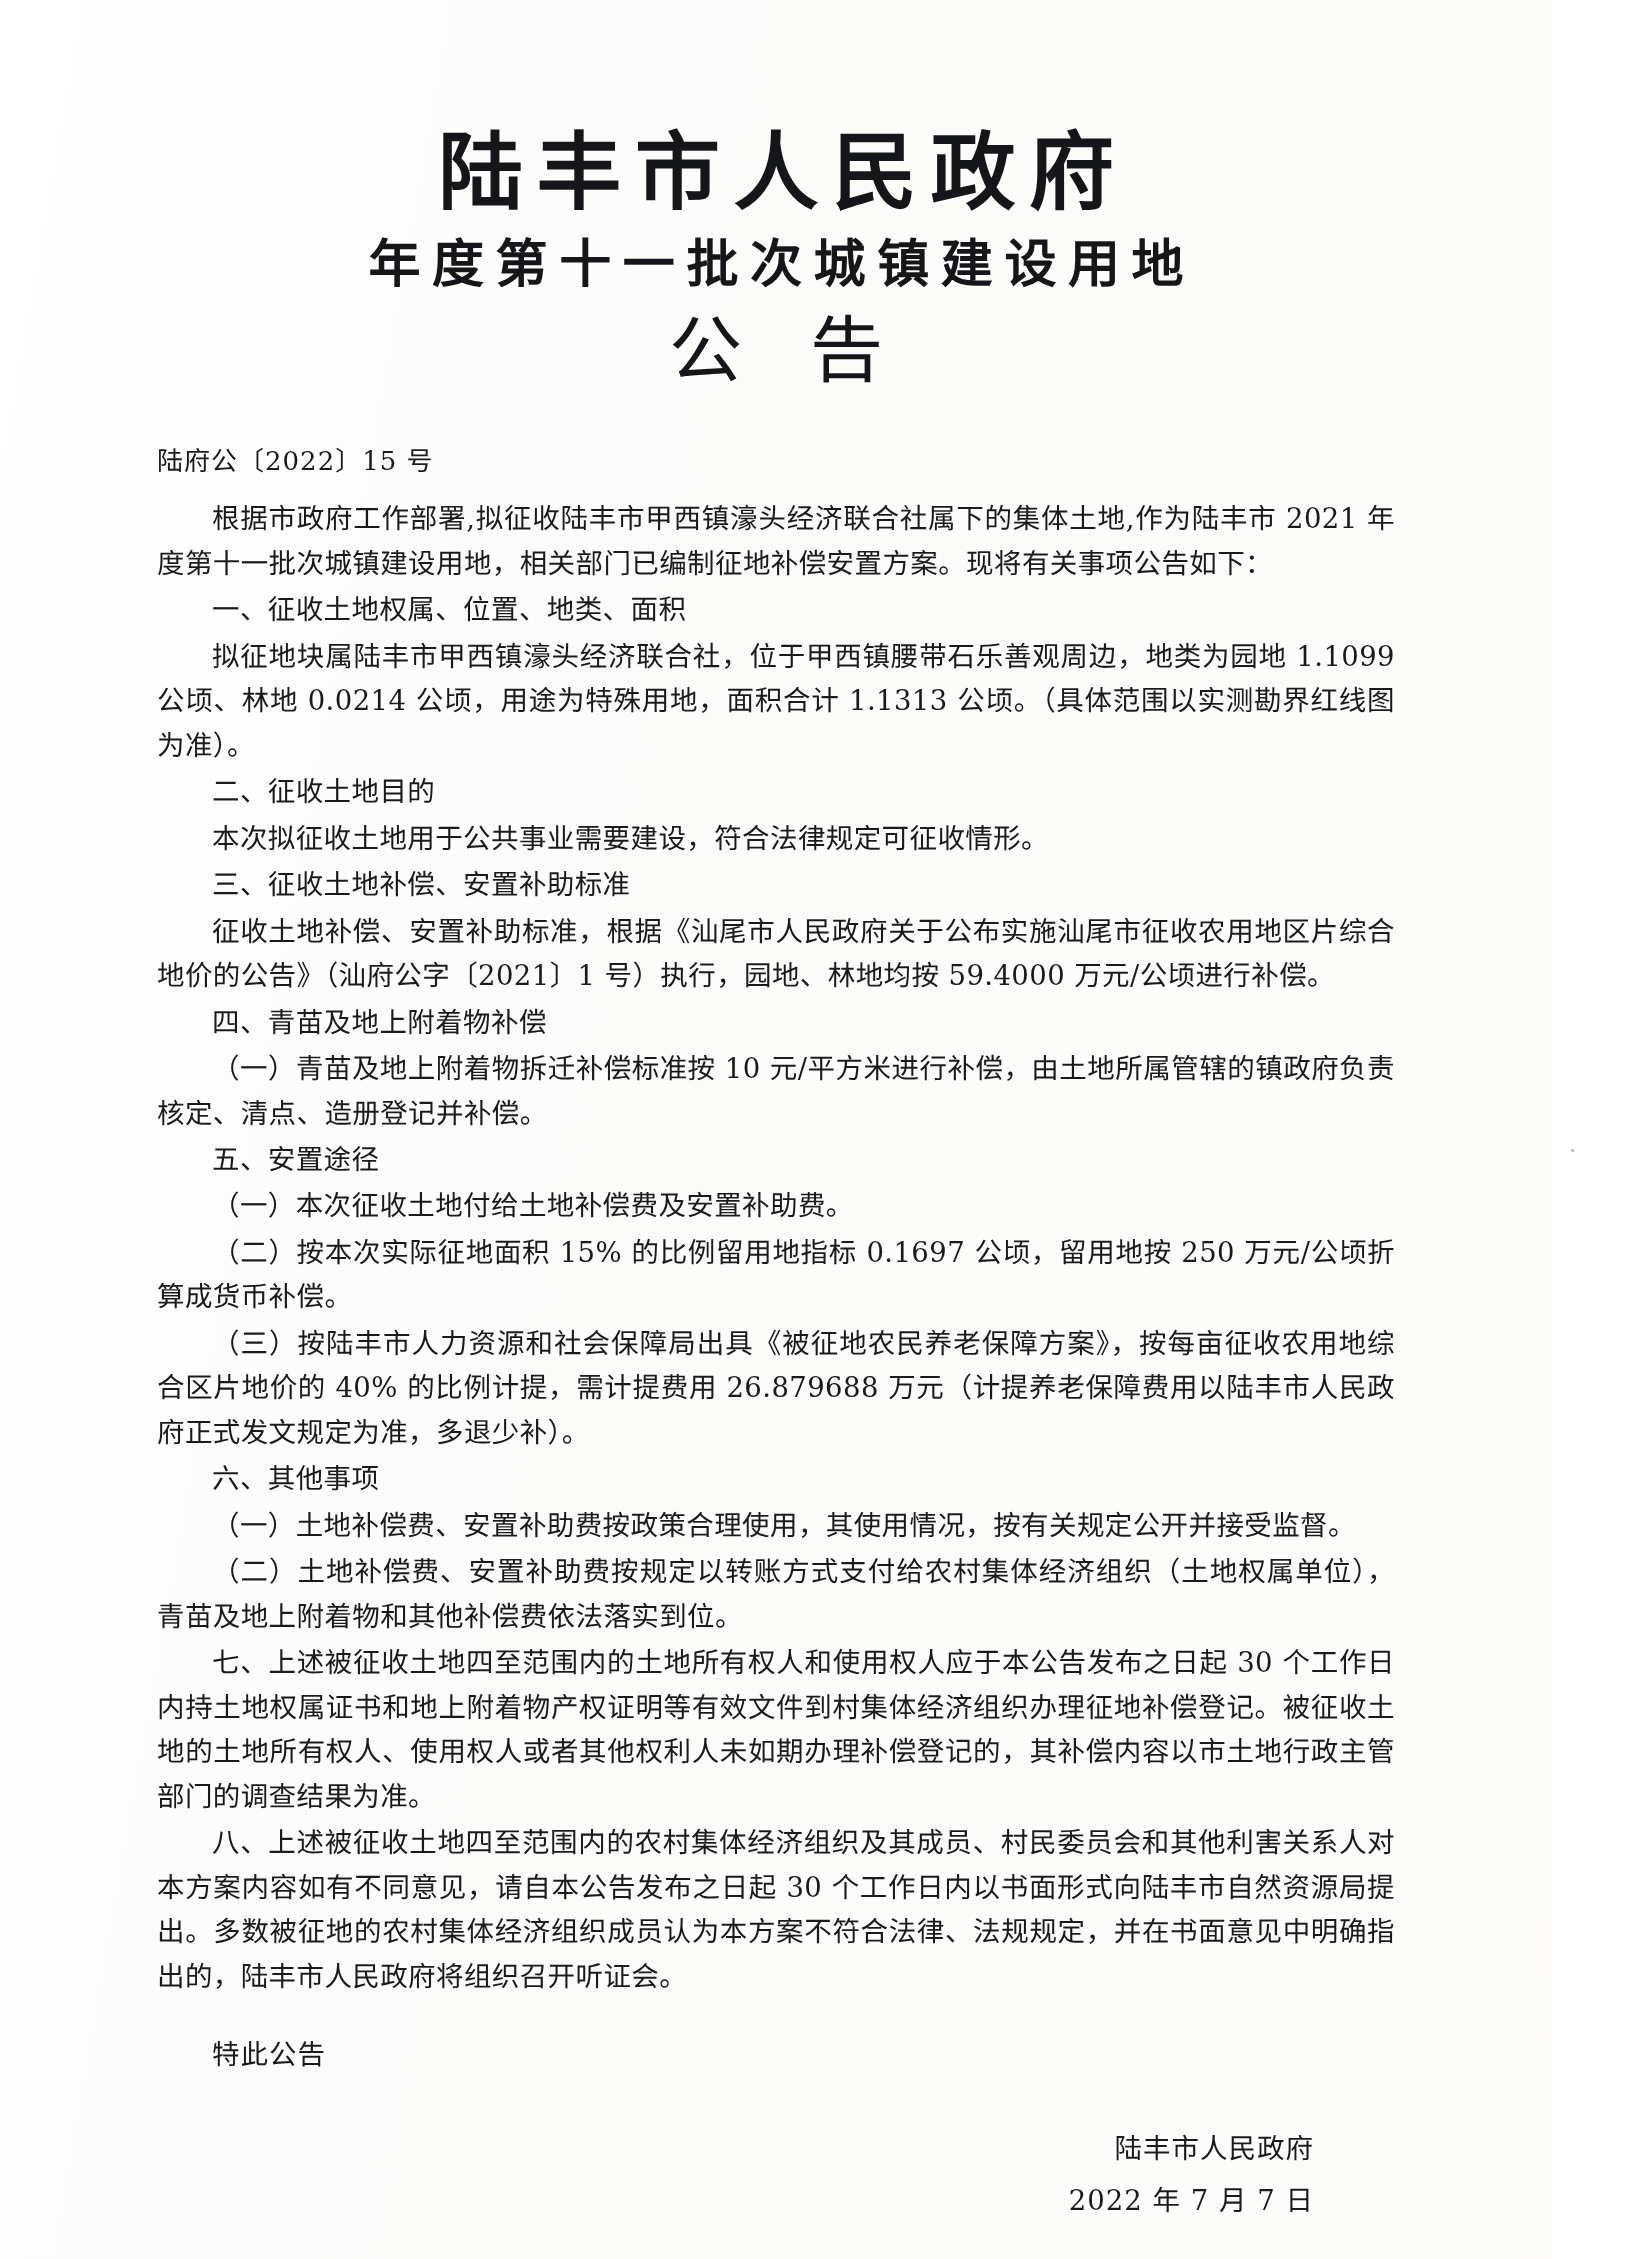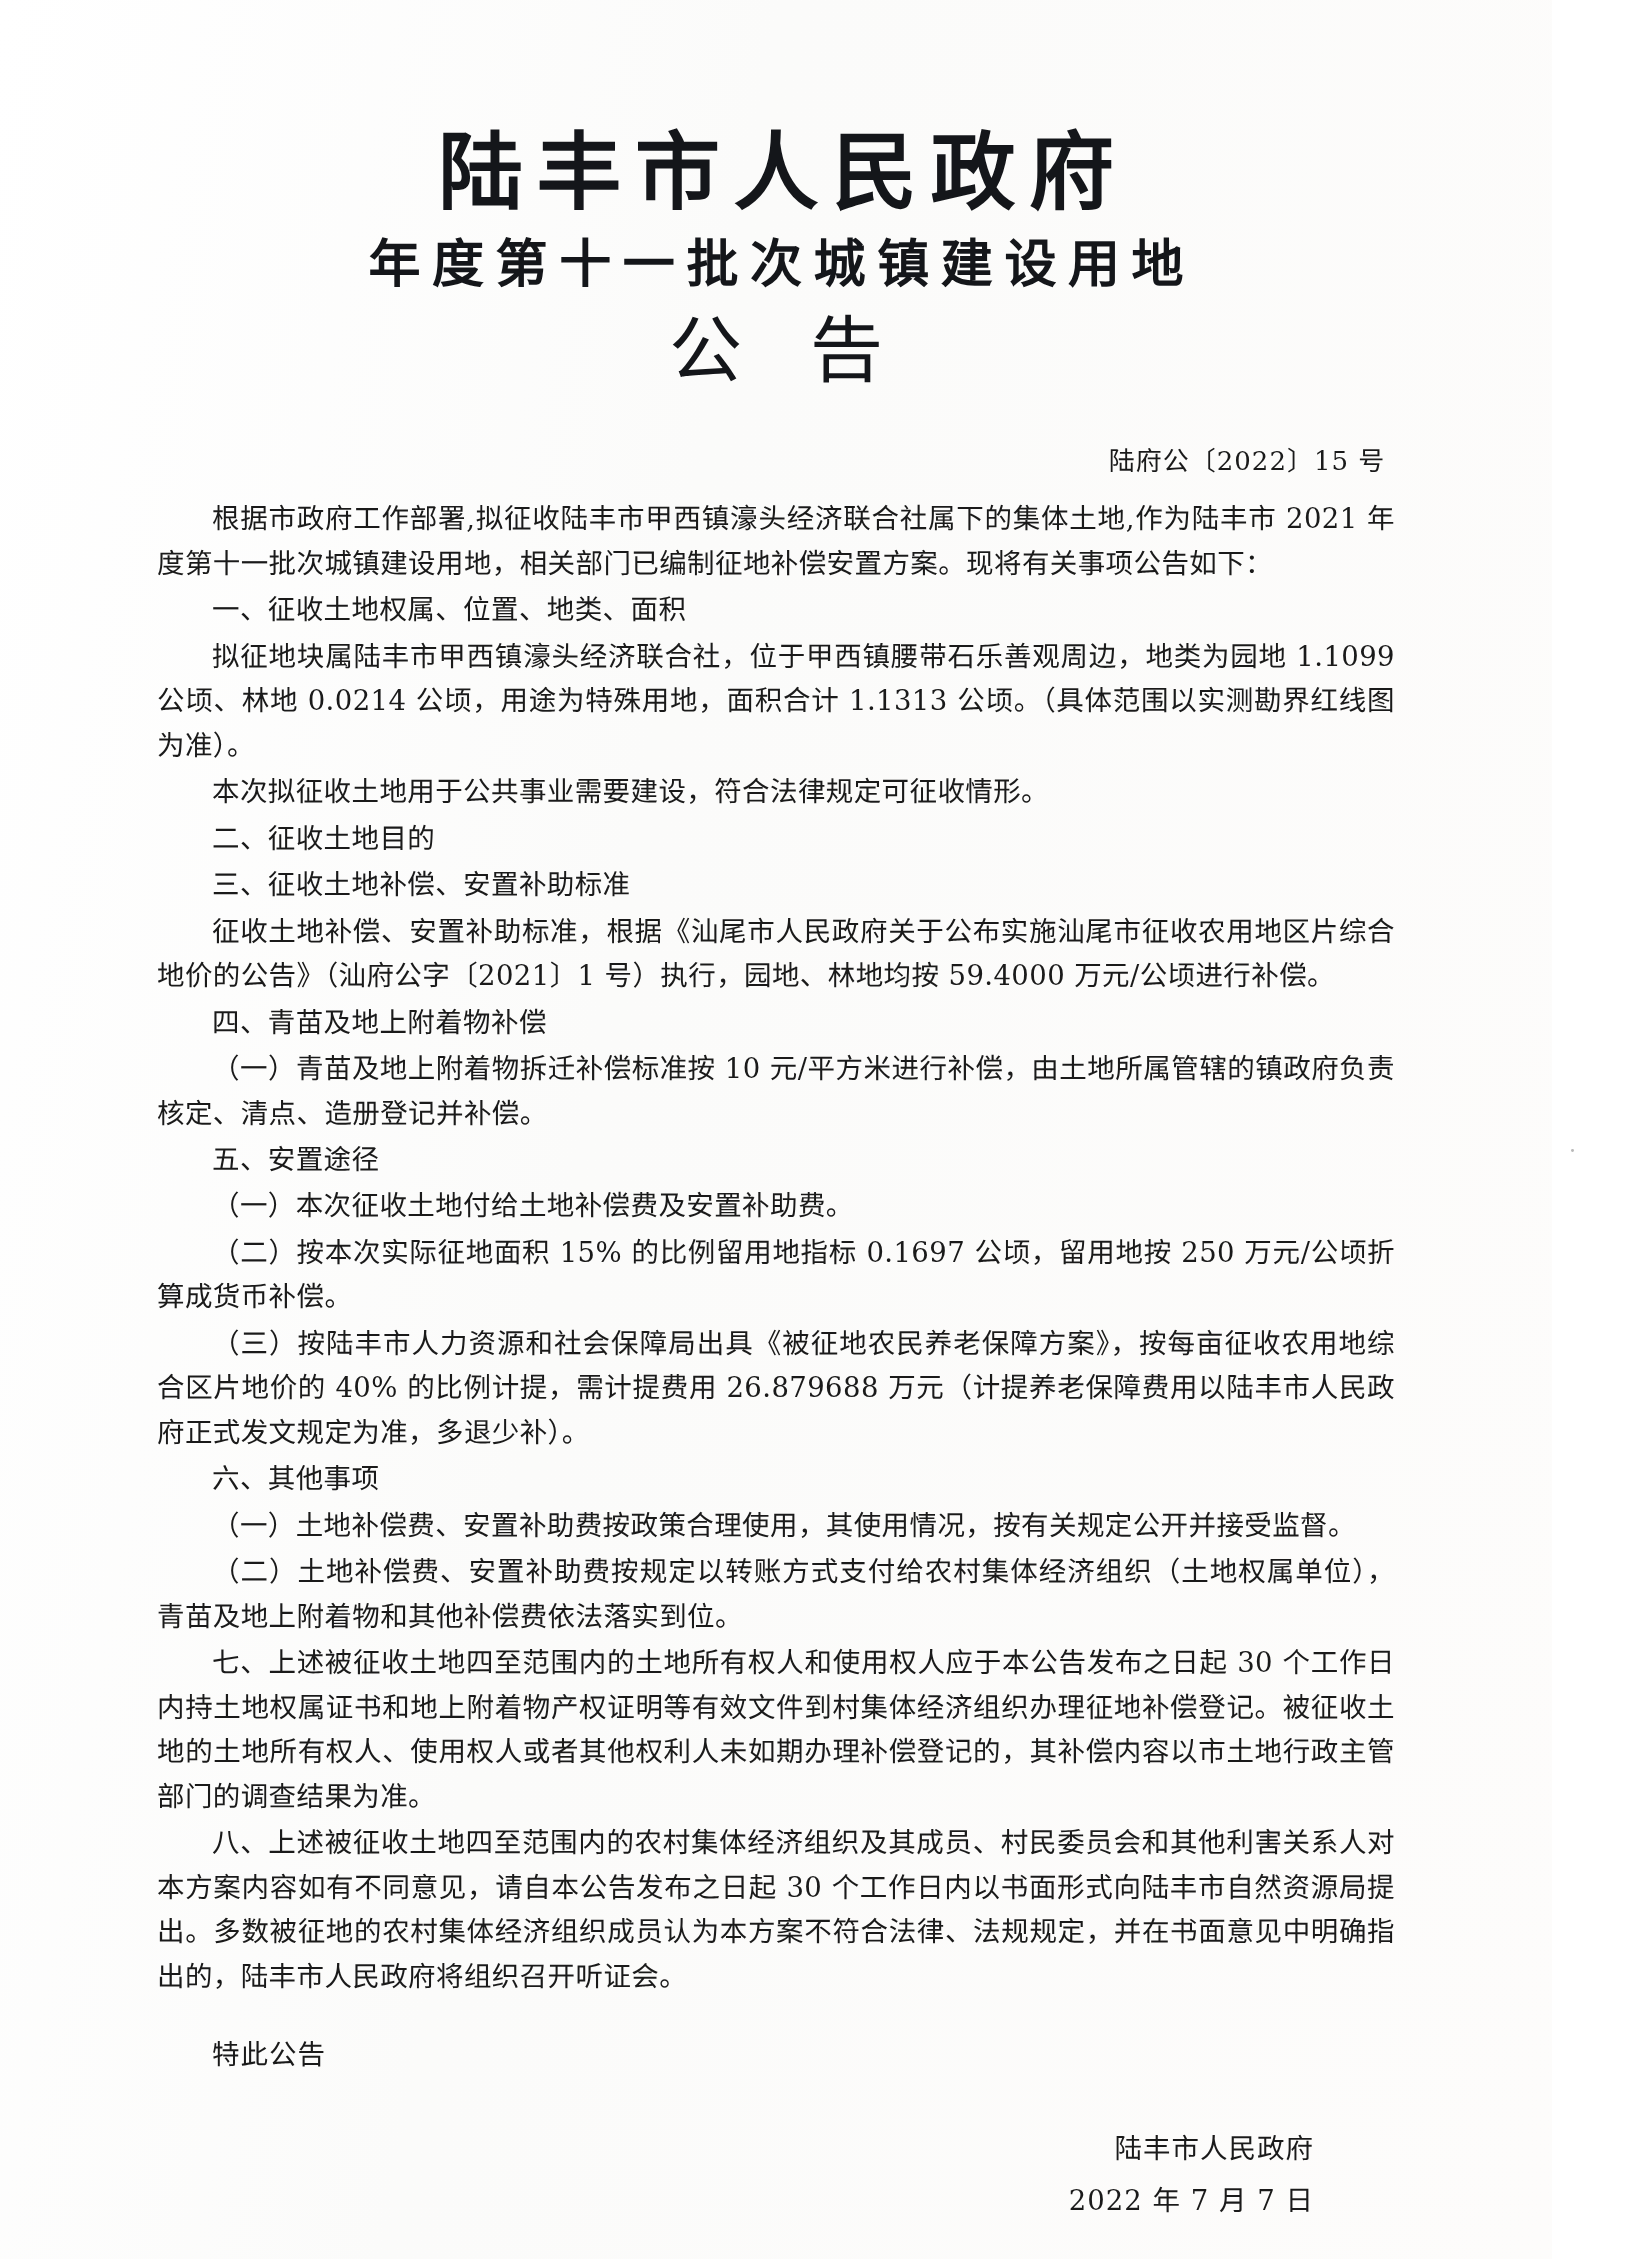--- a/index.html
+++ b/index.html
@@ -66,21 +66,20 @@
     font-weight: 400;
     font-size: 73px;
     letter-spacing: 68px;
     line-height: 1.25;
     margin-top: 5.8px;
     text-indent: 68px;
     white-space: nowrap;
   }
 
   .doc-number {
-    text-align: right;
     font-size: 26px;
     letter-spacing: 1px;
     margin-top: 44px;
     padding-right: 9.7px;
     font-family: "DejaVu Serif", "Liberation Serif", serif;
   }
 
   
   .body-text {
     margin-top: 19.3px;
@@ -132,22 +131,22 @@
       <div class="line2">年度第十一批次城镇建设用地</div>
       <div class="line3">公告</div>
     </div>
 
     <div class="doc-number">陆府公〔2022〕15 号</div>
 
     <div class="body-text">
       <p>根据市政府工作部署,拟征收陆丰市甲西镇濠头经济联合社属下的集体土地,作为陆丰市 2021 年度第十一批次城镇建设用地，相关部门已编制征地补偿安置方案。现将有关事项公告如下：</p>
       <p>一、征收土地权属、位置、地类、面积</p>
       <p>拟征地块属陆丰市甲西镇濠头经济联合社，位于甲西镇腰带石乐善观周边，地类为园地 1.1099 公顷、林地 0.0214 公顷，用途为特殊用地，面积合计 1.1313 公顷。（具体范围以实测勘界红线图为准）。</p>
+      <p>二、征收土地目的</p>
       <p>本次拟征收土地用于公共事业需要建设，符合法律规定可征收情形。</p>
-      <p>二、征收土地目的</p>
       <p>三、征收土地补偿、安置补助标准</p>
       <p>征收土地补偿、安置补助标准，根据《汕尾市人民政府关于公布实施汕尾市征收农用地区片综合地价的公告》（汕府公字〔2021〕1 号）执行，园地、林地均按 59.4000 万元/公顷进行补偿。</p>
       <p>四、青苗及地上附着物补偿</p>
       <p>（一）青苗及地上附着物拆迁补偿标准按 10 元/平方米进行补偿，由土地所属管辖的镇政府负责核定、清点、造册登记并补偿。</p>
       <p>五、安置途径</p>
       <p>（一）本次征收土地付给土地补偿费及安置补助费。</p>
       <p>（二）按本次实际征地面积 15% 的比例留用地指标 0.1697 公顷，留用地按 250 万元/公顷折算成货币补偿。</p>
       <p>（三）按陆丰市人力资源和社会保障局出具《被征地农民养老保障方案》，按每亩征收农用地综合区片地价的 40% 的比例计提，需计提费用 26.879688 万元（计提养老保障费用以陆丰市人民政府正式发文规定为准，多退少补）。</p>
       <p>六、其他事项</p>
       <p>（一）土地补偿费、安置补助费按政策合理使用，其使用情况，按有关规定公开并接受监督。</p>

